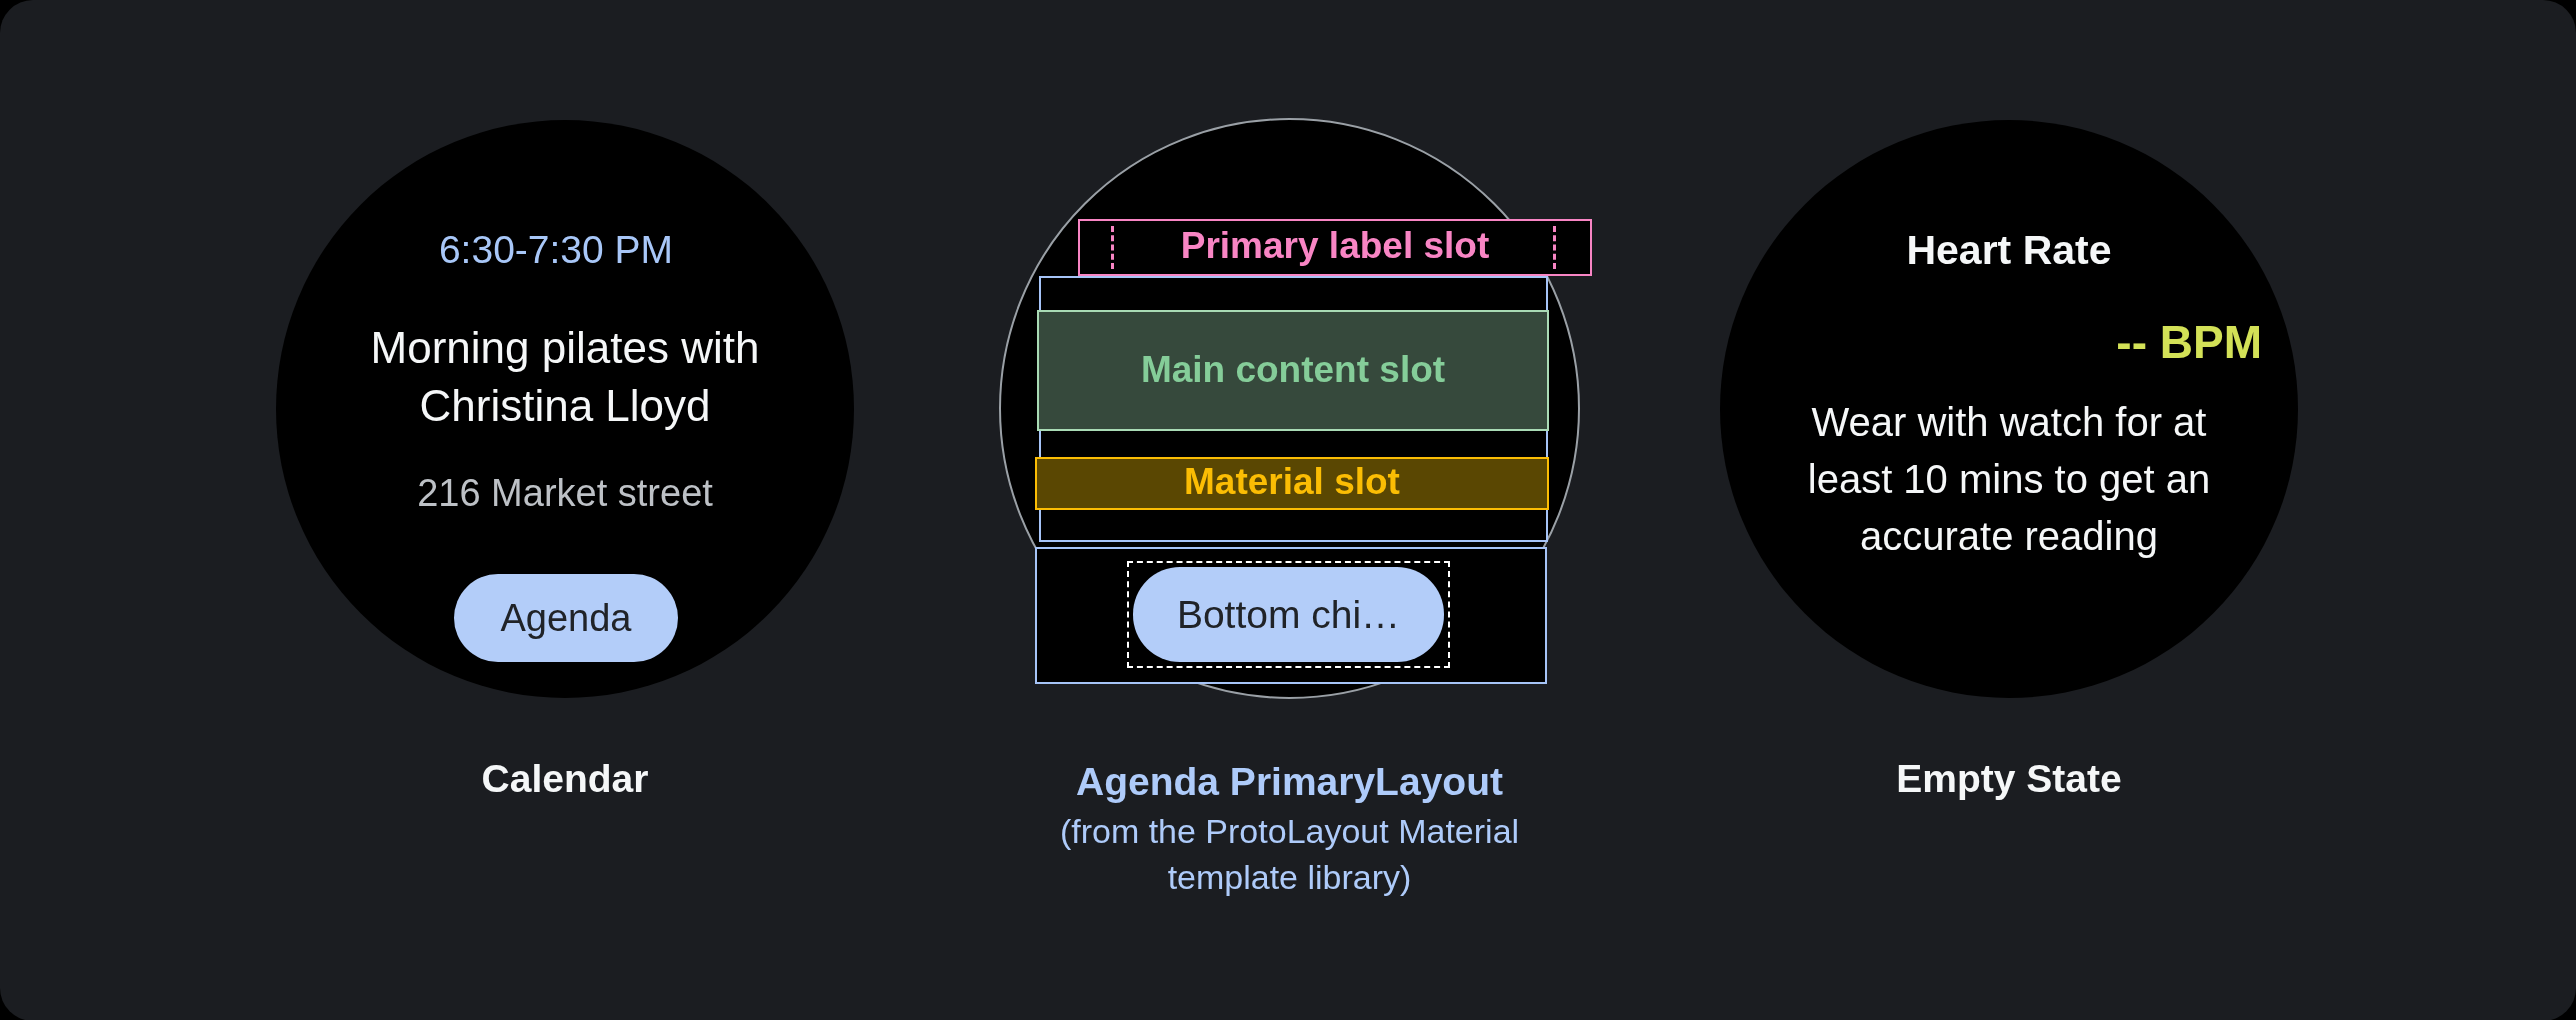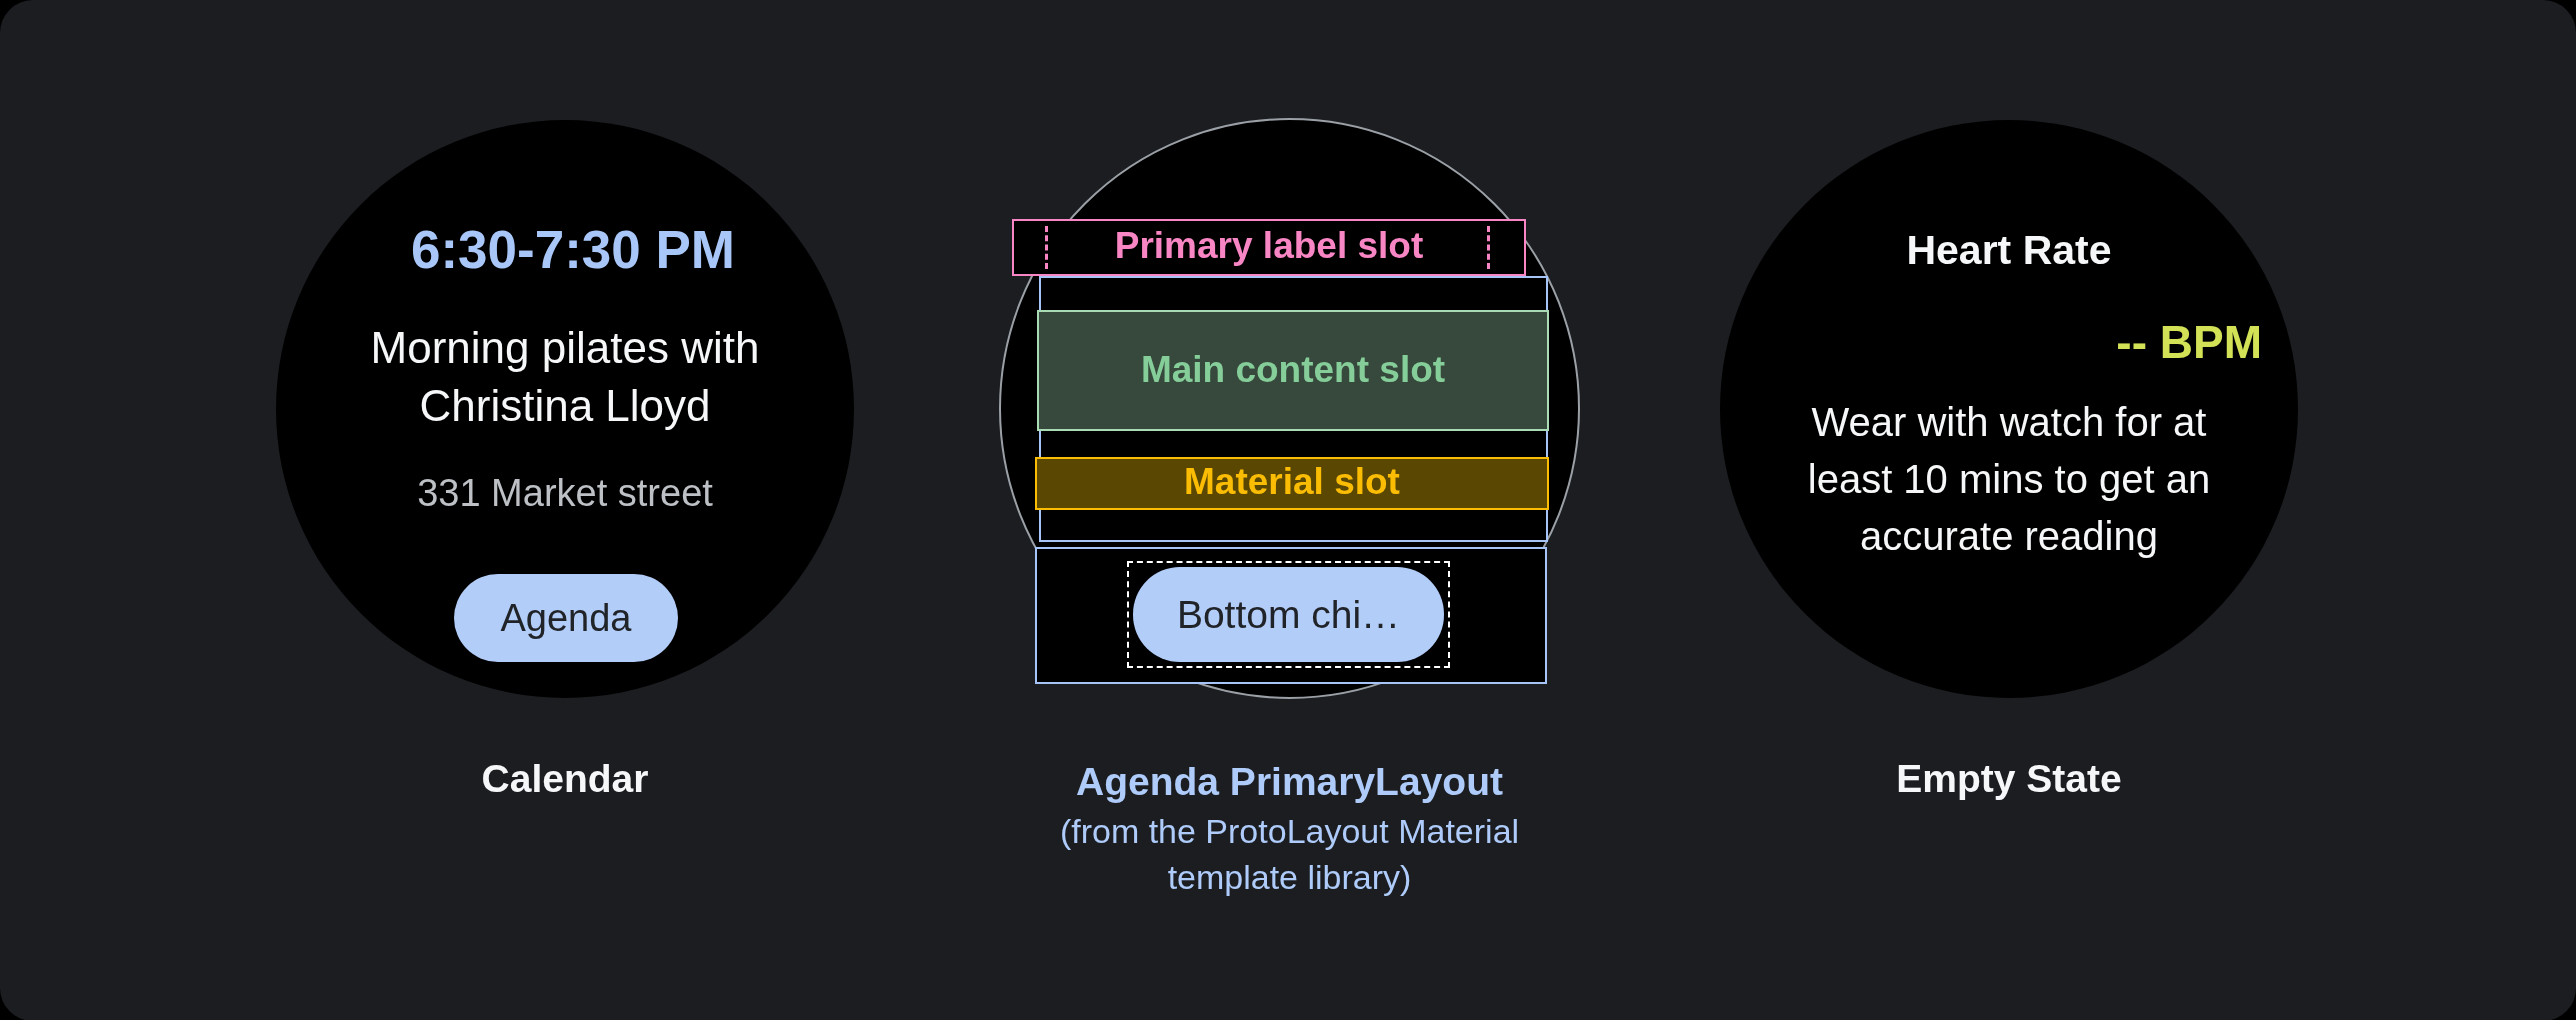--- a/index.html
+++ b/index.html
@@ -12,31 +12,31 @@
   html,body{margin:0;padding:0;background:var(--page-bg);}
   #root{position:relative;width:2576px;height:1021px;background:var(--page-bg);
         font-family:"Liberation Sans",sans-serif;overflow:hidden;}
   .card{position:absolute;inset:0;background:var(--card-bg);border-radius:33px;}
   .abs{position:absolute;box-sizing:border-box;}
   .center{text-align:center;}
   
   .watch{border-radius:50%;background:var(--watch-face);}
   .watch.outlined{border:2.6px solid var(--circle-stroke);}
   
-  .cal-time{left:284px;top:229px;width:578px;font-size:53px;line-height:41px;font-weight:700;color:var(--time-blue);}
+  .cal-time{left:267px;top:229px;width:578px;font-size:39px;line-height:41px;font-weight:400;color:var(--time-blue);}
   .cal-title{left:276px;top:319px;width:578px;font-size:44px;line-height:58px;font-weight:400;color:var(--text-white);}
   .cal-loc{left:276px;top:474px;width:578px;font-size:38px;line-height:38px;font-weight:400;color:var(--muted-gray);}
   .chip{background:var(--chip-blue);color:var(--chip-text);font-weight:500;}
   .cal-chip{left:454px;top:574px;width:224px;height:88px;border-radius:44px;font-size:38px;line-height:88px;}
   .caption{font-size:39px;line-height:39px;font-weight:600;color:var(--text-white);}
   .cap-cal{left:276px;top:759px;width:578px;}
   
   .blue-box{border:2.6px solid var(--blue-border);background:#000;}
   .bluebox1{left:1039px;top:276px;width:509px;height:266px;}
-  .pink-box{left:1012px;top:219px;width:514px;height:57px;border:2.6px solid var(--pink);background:#000;
+  .pink-box{left:1078px;top:219px;width:514px;height:57px;border:2.6px solid var(--pink);background:#000;
             font-size:37px;line-height:50px;font-weight:600;color:var(--pink);}
   .pink-dash{position:absolute;top:5.2px;bottom:5.2px;width:0;border-left:3.4px dashed var(--pink);}
   .pink-dash.l{left:31px;} .pink-dash.r{right:34px;}
   .green-box{left:1037px;top:310px;width:512px;height:121px;background:var(--green-fill);
              border:2.6px solid var(--green-border);font-size:37px;line-height:116px;font-weight:700;color:var(--green-text);}
   .yellow-box{left:1035px;top:457px;width:514px;height:53px;background:var(--amber-fill);
               border:2.6px solid var(--amber);font-size:37px;line-height:46px;font-weight:600;color:var(--amber);}
   .bluebox2{left:1035px;top:547px;width:512px;height:137px;}
   .bottom-chip{left:1133px;top:567px;width:311px;height:95px;border-radius:47px;font-size:39px;line-height:95px;text-align:center;}
   .chip-dash{position:absolute;left:-6px;top:-6px;right:-6px;bottom:-6px;border:2.6px dashed #FFFFFF;}
@@ -53,21 +53,21 @@
 
 <div id="root">
   <div class="card">
 
     <div class="abs watch" style="left:276px;top:120px;width:578px;height:578px;"></div>
     <div class="abs center cal-time">6:30-7:30 PM</div>
     <div class="abs center cal-title">
       <div>Morning pilates with</div>
       <div>Christina Lloyd</div>
     </div>
-    <div class="abs center cal-loc">331 Market street</div>
+    <div class="abs center cal-loc">216 Market street</div>
     <div class="abs center chip cal-chip">
       <span>Agenda</span>
     </div>
     <div class="abs center caption cap-cal">Calendar</div>
 
     <div class="abs watch outlined" style="left:999px;top:118px;width:581px;height:581px;"></div>
 
     <div class="abs blue-box bluebox1"></div>
 
     <div class="abs center green-box">

